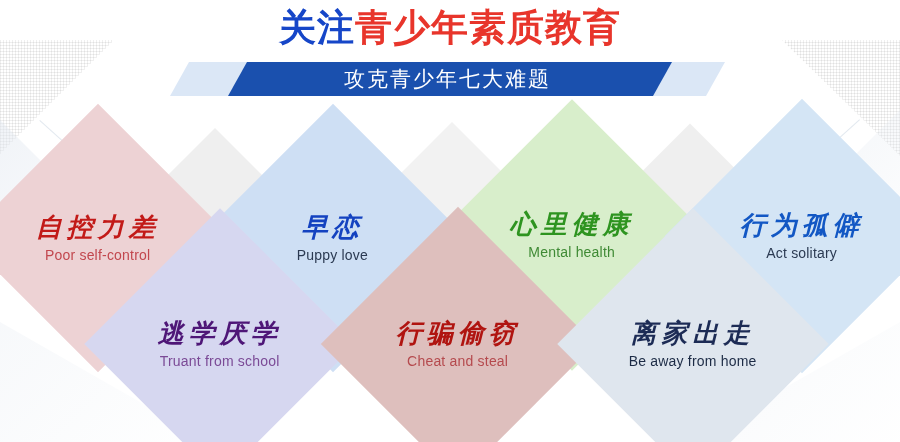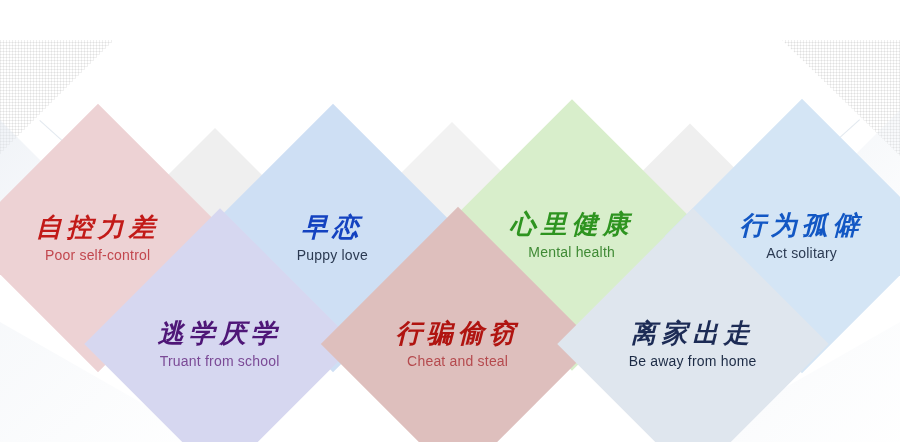--- a/index.html
+++ b/index.html
@@ -143,21 +143,29 @@
     <div class="dot-tri left"></div>
     <div class="dot-tri right"></div>
     <div class="soft-tri a"></div>
     <div class="soft-tri b"></div>
     <div class="soft-tri c"></div>
     <div class="soft-tri d"></div>
     <div class="hair" style="left:40px; top:120px; width:200px; height:1px; transform:rotate(42deg);"></div>
     <div class="hair" style="left:860px; top:120px; width:200px; height:1px; transform:rotate(138deg);"></div>
   </div>
 
-
+  <div class="headline">
+    <span class="h-blue">关注</span><span class="h-red">青少年素质教育</span>
+  </div>
+
+  <div class="banner-wrap">
+    <div class="banner-outer"></div>
+    <div class="banner-inner"></div>
+    <div class="banner-text">攻克青少年七大难题</div>
+  </div>
 
   <div id="decor-layer">
       <div class="deco-diamond" style="left: 169px; top: 147px; width: 92px; height: 92px; background: rgb(239, 239, 239);"></div>
       <div class="deco-diamond" style="left: 404px; top: 142px; width: 96px; height: 96px; background: rgb(242, 242, 242);"></div>
       <div class="deco-diamond" style="left: 643px; top: 143px; width: 94px; height: 94px; background: rgb(239, 239, 239);"></div>
     </div>
 
   <div id="diamond-layer">
       <div class="diamond" style="left: 3px; top: 143px; width: 190px; height: 190px; background: rgb(237, 210, 212);">
         <div class="inner">

